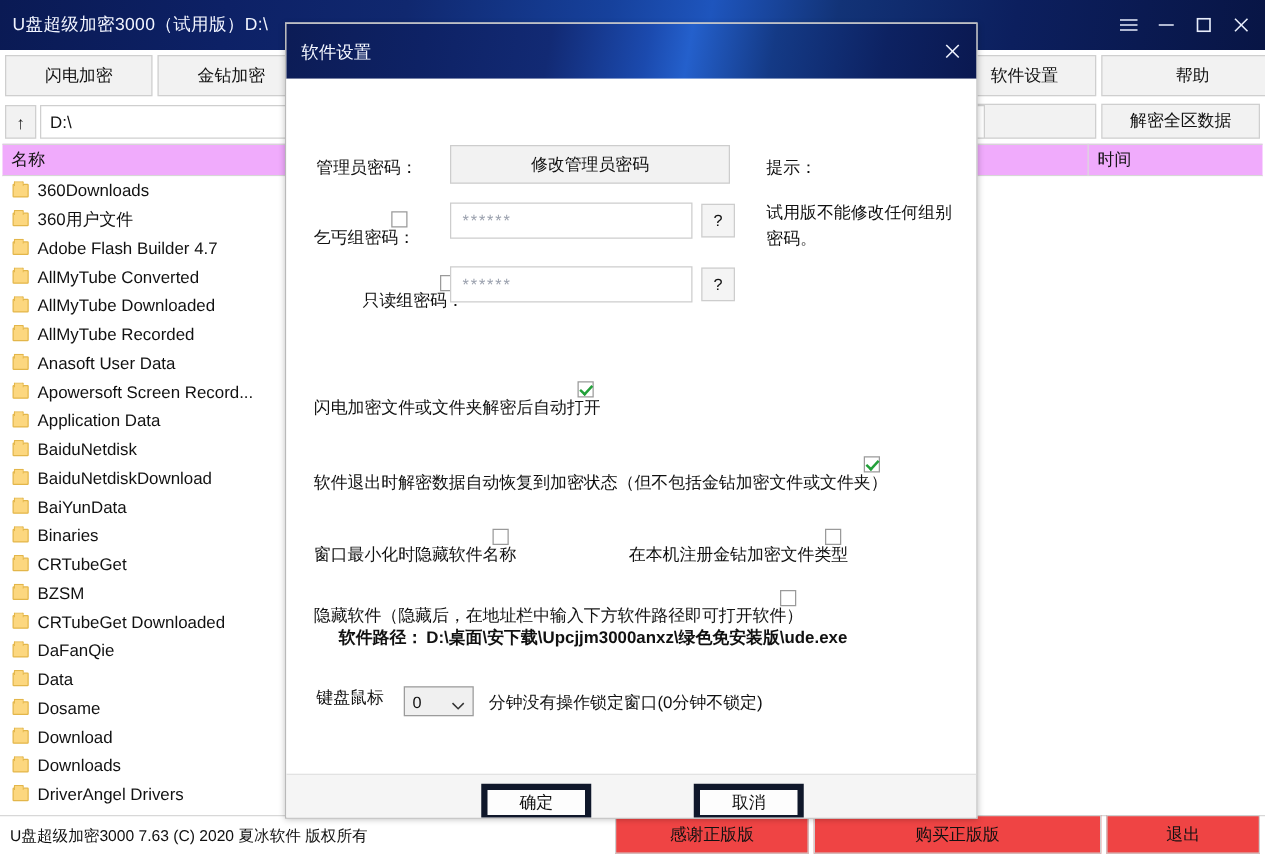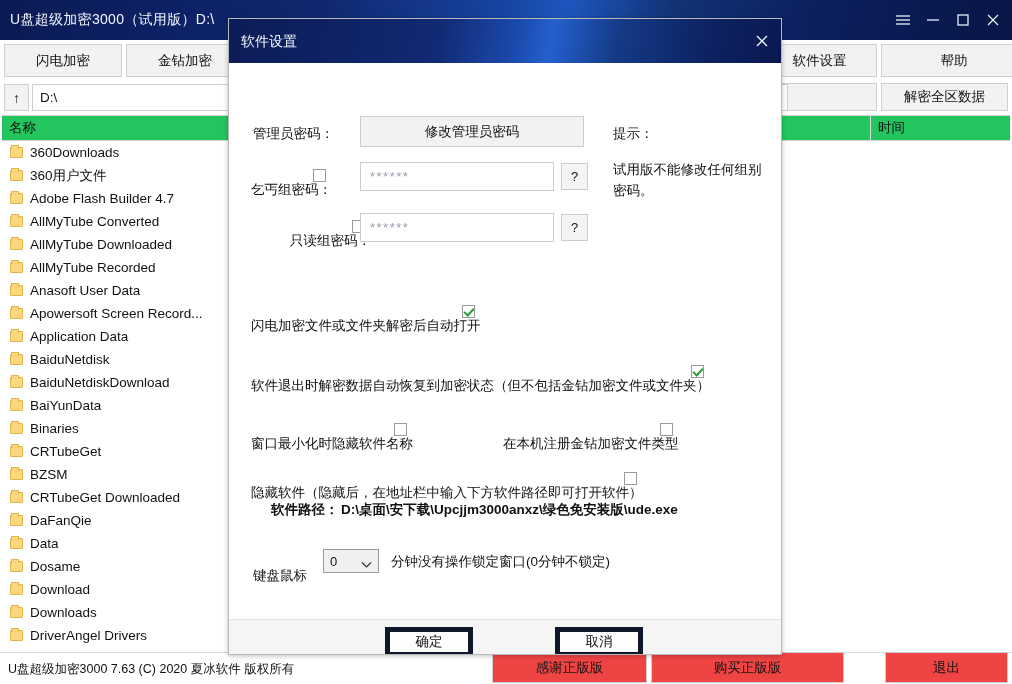--- a/index.html
+++ b/index.html
@@ -58,21 +58,21 @@
   .pathbox {
     position: absolute; left: 32px; top: 84px; width: 756px; height: 27px;
     background: #fff; border: 1px solid #cfcfcf;
     display: flex; align-items: center; padding-left: 7px;
     font-size: 13.5px; color: #111;
   }
 
   
   .listheader {
     position: absolute; left: 2px; top: 115px; width: 1008px; height: 26px;
-    background: #22c55e; border: 1px solid #d6d6d6; border-left: none; border-right: none;
+    background: #f0abfc; border: 1px solid #d6d6d6; border-left: none; border-right: none;
     display: flex; align-items: center;
   }
   .lh-cell {
     height: 26px; display: flex; align-items: center; padding-left: 7px;
     border-right: 1px solid #dadada; font-size: 13.5px; color: #111;
   }
 
   
   .filelist {
     position: absolute; left: 2px; top: 141px; width: 1008px; height: 511px;
@@ -341,21 +341,21 @@
           <span class="folder-ico"></span>
           <span>DriverAngel Drivers</span>
         </div>
       </div>
   </div>
 
   <div class="bottombar">
     <div class="statustext">U盘超级加密3000 7.63 (C) 2020 夏冰软件 版权所有</div>
   </div>
   <div class="bbtn" style="left:492px; width:155px;">感谢正版版</div>
-  <div class="bbtn" style="left:651px; width:193px;">购买正版版</div>
+  <div class="bbtn" style="left:651px; width:230px;">购买正版版</div>
   <div class="bbtn" style="left:885px; width:123px;">退出</div>
 
   <div class="dialog">
 
     <div class="dlg-title">
       <div class="dt-text">软件设置</div>
       <div class="dlg-close">
         <svg width="16" height="16" viewBox="0 0 16 16">
             <g stroke="currentColor" stroke-width="1.3">
               <line x1="3" y1="3" x2="13" y2="13"></line>
@@ -408,21 +408,21 @@
       </div>
 
       <div class="cbrow" style="left:22px; top:407px;">
         <span class="cbox"></span>
         <span class="cbtext">隐藏软件（隐藏后，在地址栏中输入下方软件路径即可打开软件）</span>
       </div>
 
       <div class="pathline" style="left:42px; top:438px;">软件路径：</div>
       <div class="pathline" style="left:112px; top:438px;">D:\桌面\安下载\Upcjjm3000anxz\绿色免安装版\ude.exe</div>
 
-      <div class="lbl" style="left:24px; top:504px;">键盘鼠标</div>
+      <div class="lbl" style="left:24px; top:486px;">键盘鼠标</div>
       <div class="selectbox" style="left: 94px; top: 486px;">
         <span>0</span>
         <span class="chev">
           <svg width="11" height="8" viewBox="0 0 11 8">
               <polyline points="1,1.5 5.5,6 10,1.5" fill="none" stroke="#333" stroke-width="1.2"></polyline>
             </svg>
         </span>
       </div>
       <div class="lbl" style="left:162px; top:490px;">分钟没有操作锁定窗口(0分钟不锁定)</div>
 

